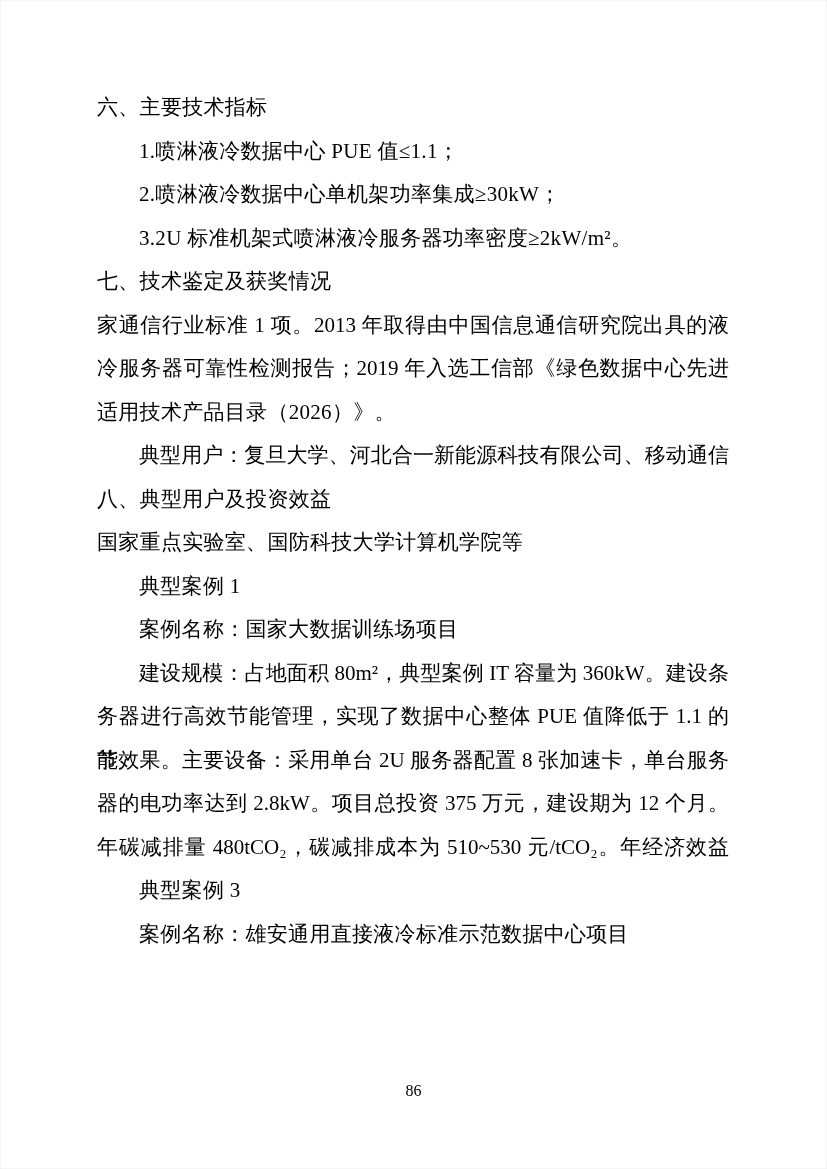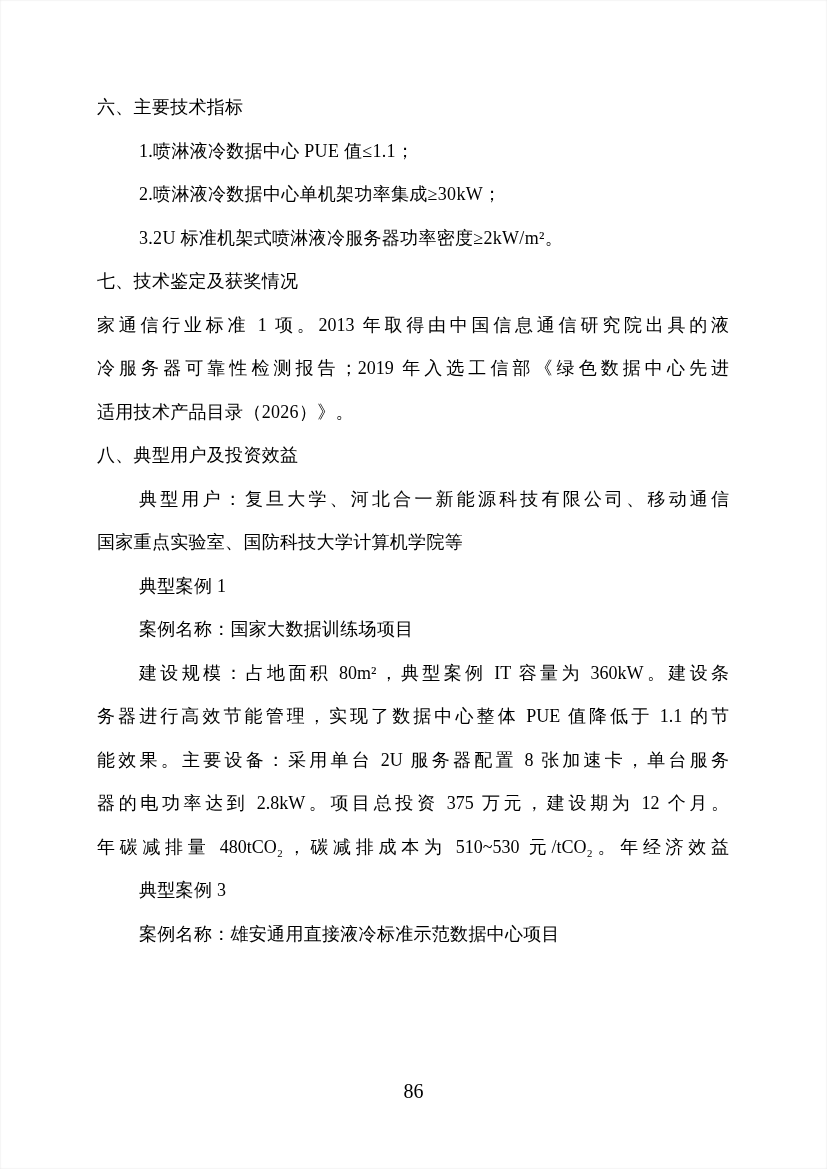--- a/index.html
+++ b/index.html
@@ -17,60 +17,60 @@
     overflow: hidden;
     box-shadow: inset 0 0 2px #dddddd;
   }
   .content {
     position: absolute;
     left: 97px;
     top: 86px;
     width: 632px;
   }
   .line {
-    font-size: 18px;
+    font-size: 21px;
     height: 43.5px;
     line-height: 43.5px;
     white-space: nowrap;
     letter-spacing: 0.3px;
   }
   
   .just {
     white-space: normal;
     text-align: justify;
     text-align-last: justify;
     letter-spacing: 0;
   }
   
   .ind { padding-left: 42px; }
   .footer {
     position: absolute;
     left: 0;
     top: 1080px;
     width: 100%;
     text-align: center;
-    font-size: 20px;
+    font-size: 16px;
     line-height: 22px;
   }
 </style>
 </head>
 <body>
 
 <div class="page">
   <div class="content">
     <div class="line">六、主要技术指标</div>
     <div class="line ind">1.喷淋液冷数据中心 PUE 值≤1.1；</div>
     <div class="line ind">2.喷淋液冷数据中心单机架功率集成≥30kW；</div>
     <div class="line ind">3.2U 标准机架式喷淋液冷服务器功率密度≥2kW/m²。</div>
     <div class="line">七、技术鉴定及获奖情况</div>
     <div class="line just">家通信行业标准 1 项。2013 年取得由中国信息通信研究院出具的液</div>
     <div class="line just">冷服务器可靠性检测报告；2019 年入选工信部《绿色数据中心先进</div>
     <div class="line">适用技术产品目录（2026）》。</div>
+    <div class="line just ind">典型用户：复旦大学、河北合一新能源科技有限公司、移动通信</div>
     <div class="line">八、典型用户及投资效益</div>
-    <div class="line just ind">典型用户：复旦大学、河北合一新能源科技有限公司、移动通信</div>
     <div class="line">国家重点实验室、国防科技大学计算机学院等</div>
     <div class="line ind">典型案例 1</div>
     <div class="line ind">案例名称：国家大数据训练场项目</div>
     <div class="line just ind">建设规模：占地面积 80m²，典型案例 IT 容量为 360kW。建设条</div>
     <div class="line just">务器进行高效节能管理，实现了数据中心整体 PUE 值降低于 1.1 的节</div>
     <div class="line just">能效果。主要设备：采用单台 2U 服务器配置 8 张加速卡，单台服务</div>
     <div class="line just">器的电功率达到 2.8kW。项目总投资 375 万元，建设期为 12 个月。</div>
     <div class="line just">年碳减排量 480tCO₂，碳减排成本为 510~530 元/tCO₂。年经济效益</div>
     <div class="line ind">典型案例 3</div>
     <div class="line ind">案例名称：雄安通用直接液冷标准示范数据中心项目</div>

